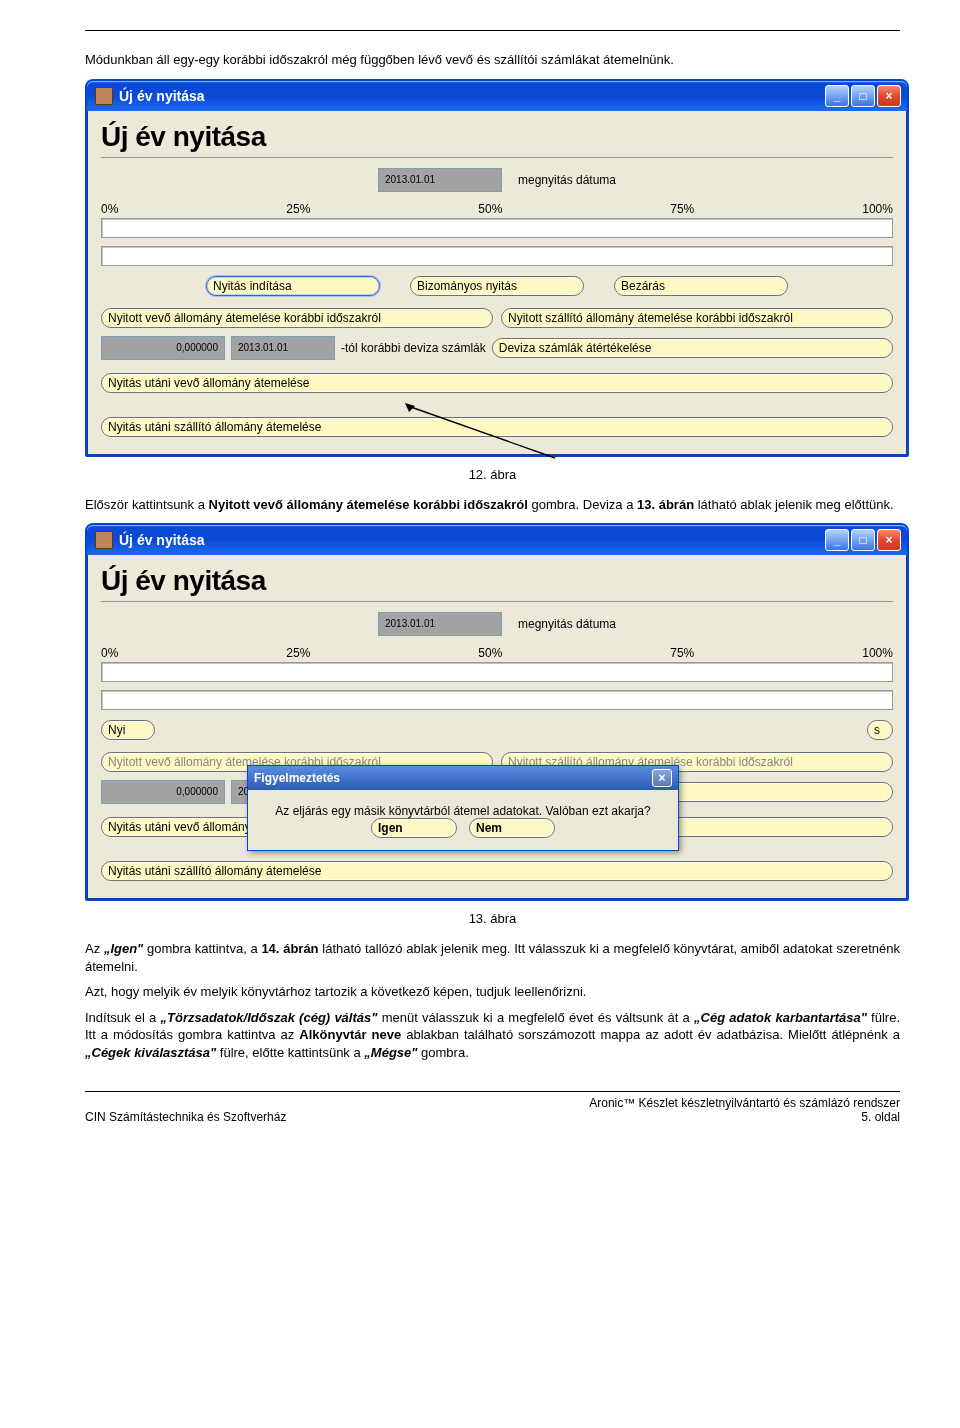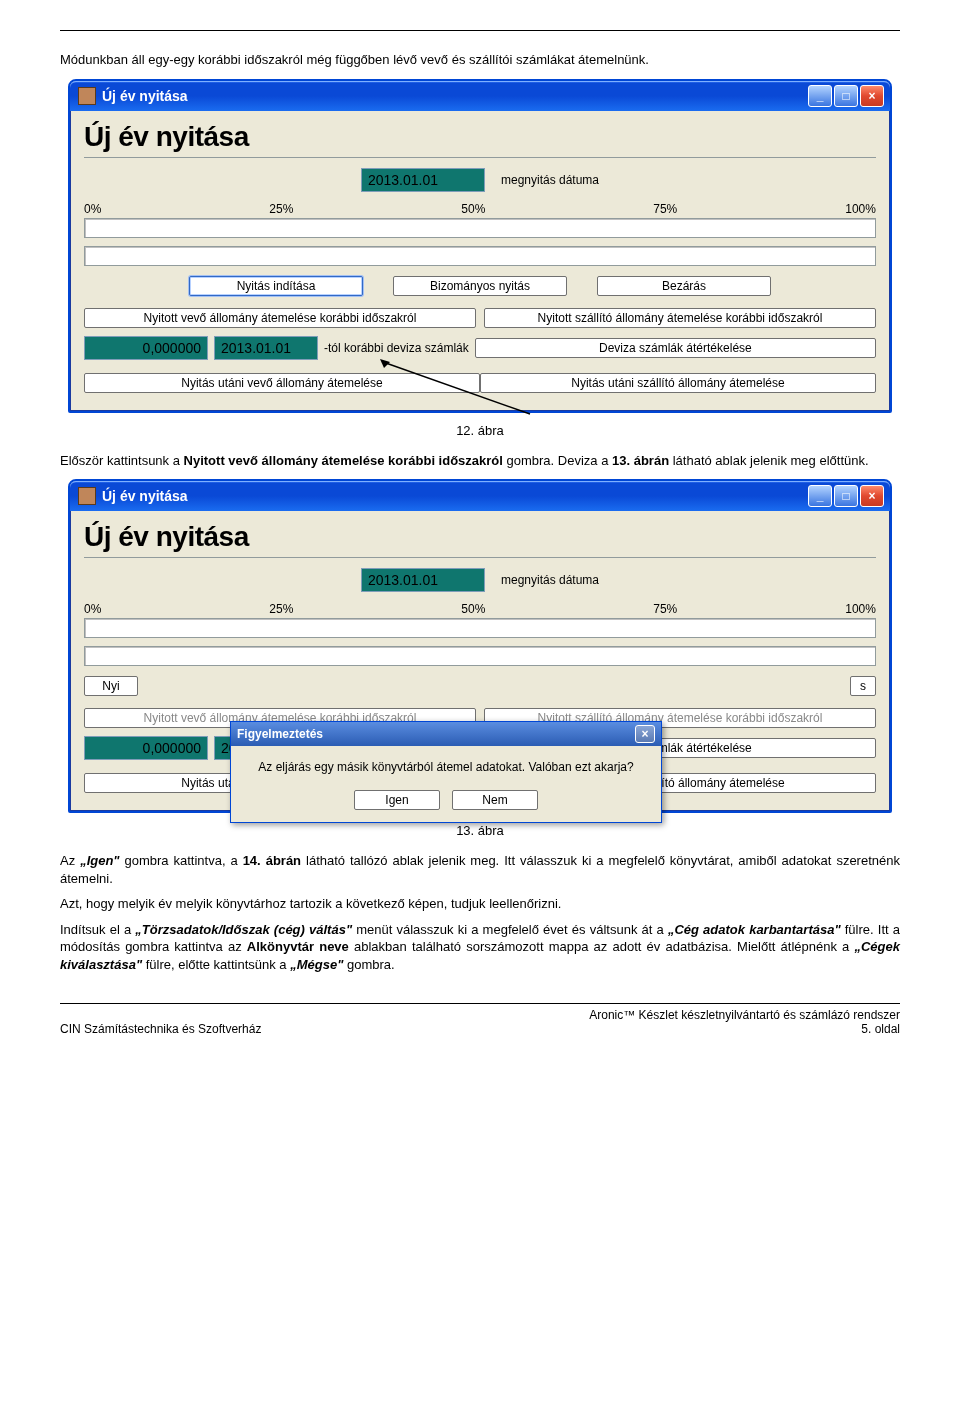--- a/index.html
+++ b/index.html
@@ -5,21 +5,21 @@
   body {
     margin: 0;
     padding: 0;
     background: #fff;
     font-family: Verdana, Arial, sans-serif;
     font-size: 13px;
     color: #000;
     width: 960px;
   }
   .page {
-    padding: 30px 60px 20px 60px;
+    padding: 30px 60px 20px 85px;
   }
   .hr-top {
     border-top: 1px solid #000;
     margin-bottom: 20px;
   }
   .para {
     margin: 8px 0;
     text-align: justify;
     line-height: 1.35;
   }
@@ -95,47 +95,47 @@
     margin: 0 0 10px 0;
   }
   .date-row {
     display: flex;
     align-items: center;
     justify-content: center;
     gap: 16px;
     margin: 4px 0 10px 0;
   }
   .fieldbox {
-    background: #0f766e;
+    background: #a3a3a3;
     border: 1px solid #7f9db9;
     padding: 2px 6px;
     height: 18px;
     line-height: 18px;
-    font-size: 14px;
+    font-size: 10px;
   }
   .percent-row {
     display: flex;
     justify-content: space-between;
     font-size: 12px;
     margin: 0 0 2px 0;
   }
   .pbar {
     height: 18px;
     border: 1px solid #919b9c;
     background: #fff;
     margin-bottom: 8px;
     box-shadow: inset 1px 1px 0 #c0c0c0;
   }
   .btn {
     border: 1px solid #707070;
-    background: #ffffff;
+    background: #fef9c3;
     padding: 2px 6px;
-    border-radius: 2px;
-    font-size: 12px;
-    text-align: center;
+    border-radius: 10px;
+    font-size: 12px;
+    text-align: left;
     box-shadow: inset 0 0 0 1px #fff;
     white-space: nowrap;
     overflow: hidden;
   }
   .btn.focus {
     border: 1px solid #3169c6;
     box-shadow: inset 0 0 0 1px #b7d1ff, 0 0 0 1px #a3c0f3;
   }
   .row3 {
     display: flex;
@@ -151,22 +151,23 @@
   }
   .row2 .btn { flex: 1; }
   .row-dev {
     display: flex;
     align-items: center;
     gap: 6px;
     margin: 8px 0;
   }
   .row4 {
     display: flex;
-    gap: 0;
+    gap: 24px;
     margin: 13px 0 4px 0;
+    flex-direction: column;
   }
   .row4 .btn { flex: 1; }
   .dim { color: #888; }
 
   
   .arrow-box {
     position: relative;
     height: 0;
   }
   .arrow {
@@ -201,21 +202,22 @@
   .confirm-title .spacer { flex: 1; }
   .confirm-body {
     padding: 14px 12px 12px 12px;
     font-size: 12px;
     text-align: center;
   }
   .confirm-btns {
     display: flex;
     justify-content: center;
     gap: 12px;
-    margin-top: 16px;
+    margin-top: 0;
+    font-weight: bold;
   }
   .confirm-btns .btn { width: 72px; }
 
   
   .footer {
     border-top: 1px solid #000;
     margin-top: 30px;
     padding-top: 4px;
     font-size: 12px;
     display: flex;

